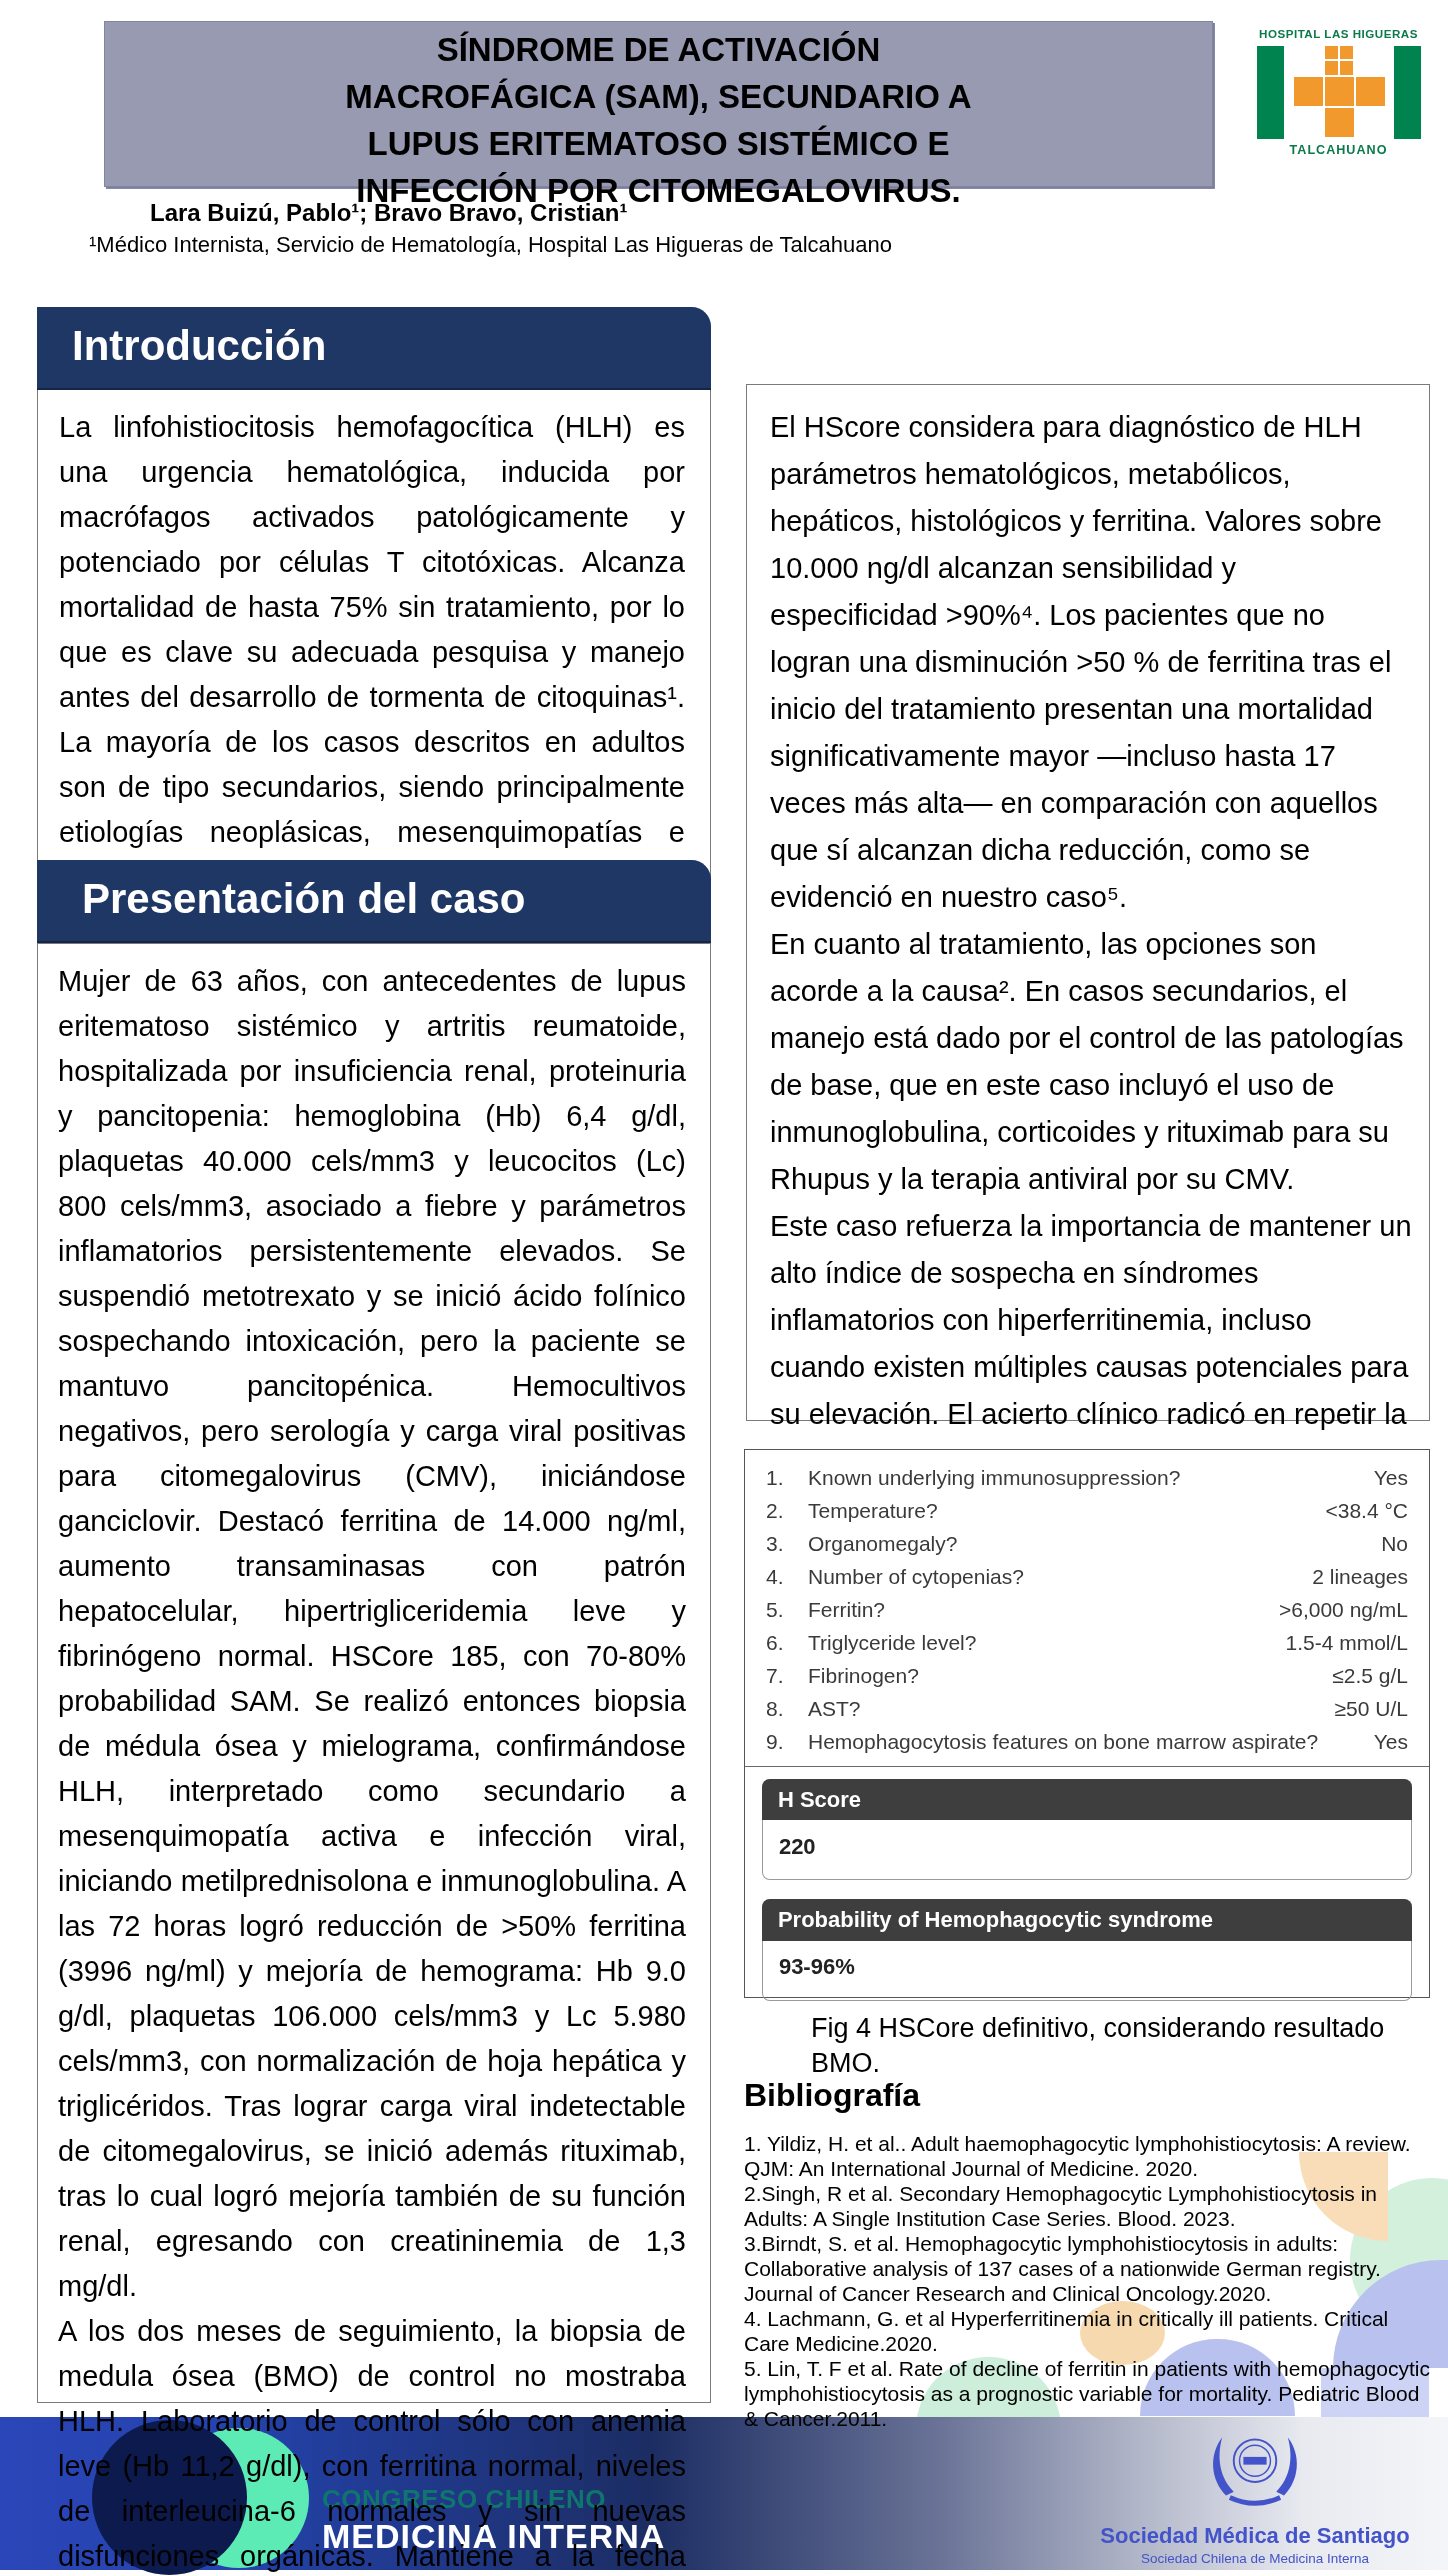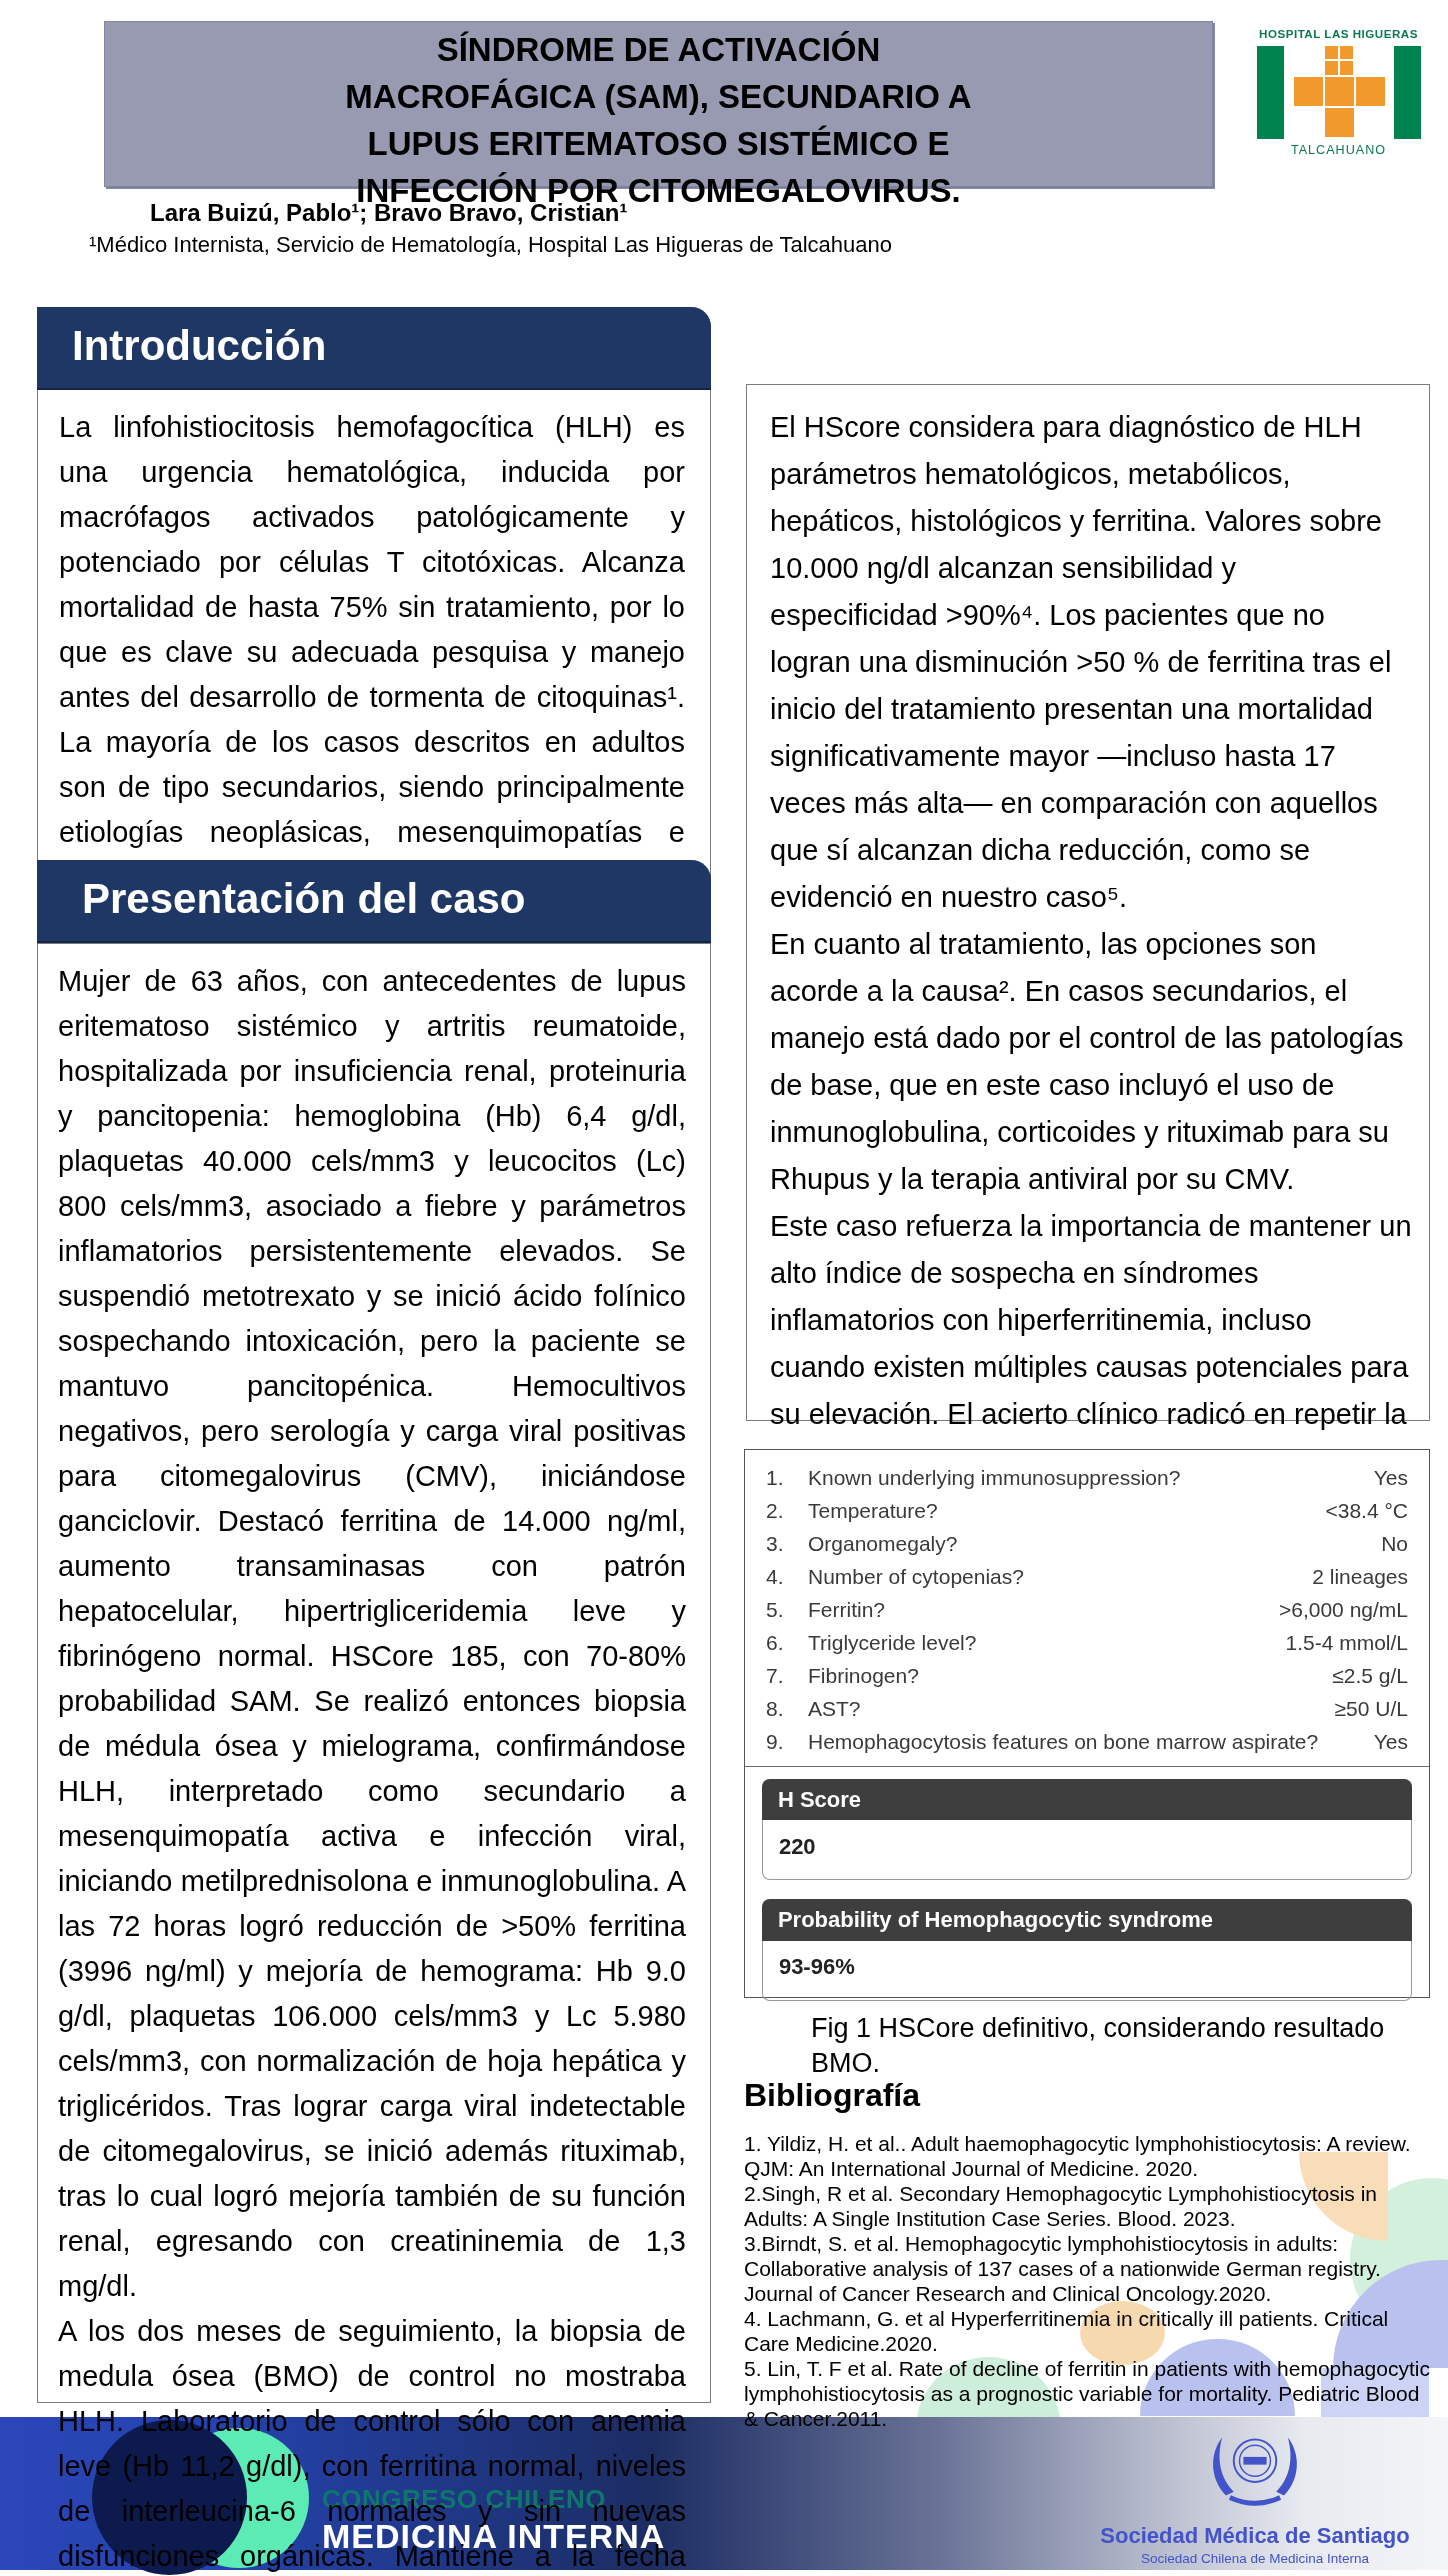--- a/index.html
+++ b/index.html
@@ -15,21 +15,21 @@
   .affiliation{position:absolute;left:89px;top:232px;font-size:22px;}
 
   
   .hosp{position:absolute;left:1238px;top:27px;width:201px;height:156px;text-align:center;}
   .hosp-name{font-size:11.6px;font-weight:bold;letter-spacing:0.5px;color:#0B7A4B;}
   .hosp-flag{position:relative;width:164px;height:93px;margin:5.8px auto 3.9px auto;}
   .hosp-bar{position:absolute;top:0;width:27px;height:93px;background:#00834F;}
   .hosp-bar.left{left:0;} .hosp-bar.right{right:0;}
   .hosp-cross{position:absolute;left:37px;top:0;width:91px;height:93px;}
   .sq{position:absolute;background:#F2992E;}
-  .hosp-city{font-size:12.6px;font-weight:normal;letter-spacing:1px;color:#0B7A4B;}
+  .hosp-city{font-size:12.6px;font-weight:bold;letter-spacing:1px;color:#0B7A4B;}
 
   
   .sec-header{position:absolute;background:#1E3765;border-radius:0 19.3px 0 0;
               border-bottom:2.9px solid #142546;color:#fff;font-weight:bold;box-sizing:border-box;}
   .sec-header .t{display:block;}
   .text-box{position:absolute;background:#fff;border:1.9px solid #7A7A7A;box-sizing:border-box;}
   .text-box p{margin:0;}
 
   #intro-header{left:37px;top:307px;width:674px;height:83px;font-size:42px;line-height:77px;padding-left:35px;z-index:3;}
   #intro-box{left:37px;top:388px;width:674px;height:515px;z-index:1;
@@ -187,21 +187,21 @@
       <div class="card">
         <div class="card-header">H Score</div>
         <div class="card-value">220</div>
       </div>
       <div class="card">
         <div class="card-header">Probability of Hemophagocytic syndrome</div>
         <div class="card-value">93-96%</div>
       </div>
     </div>
   </div>
-  <div class="fig-caption">Fig 1 HSCore definitivo, considerando resultado BMO.</div>
+  <div class="fig-caption">Fig 4 HSCore definitivo, considerando resultado BMO.</div>
 
   <div class="shape" style="left:1350px;top:2178px;width:164px;height:164px;border-radius:50%;background:#D3F0DC;"></div>
   <div class="shape" style="left:1299px;top:2152px;width:89px;height:89px;border-radius:0 0 0 89px;background:#F8DDB8;"></div>
   <div class="shape" style="left:1321px;top:2368px;width:108px;height:106px;background:#CCD3F4;"></div>
   <div class="shape" style="left:1333px;top:2260px;width:116px;height:108px;border-radius:116px 0 0 0;background:#B9C2EF;"></div>
   <div class="shape" style="left:1140px;top:2339px;width:155px;height:77px;border-radius:77px 77px 0 0;background:#B9C2EF;"></div>
   <div class="shape" style="left:1080px;top:2301px;width:85px;height:64px;border-radius:50%;background:#F7D9B0;"></div>
   <div class="shape" style="left:916px;top:2357px;width:145px;height:77px;border-radius:72px 72px 0 0;background:#CDEEDA;"></div>
 
   <div class="bib-title">Bibliografía</div>

